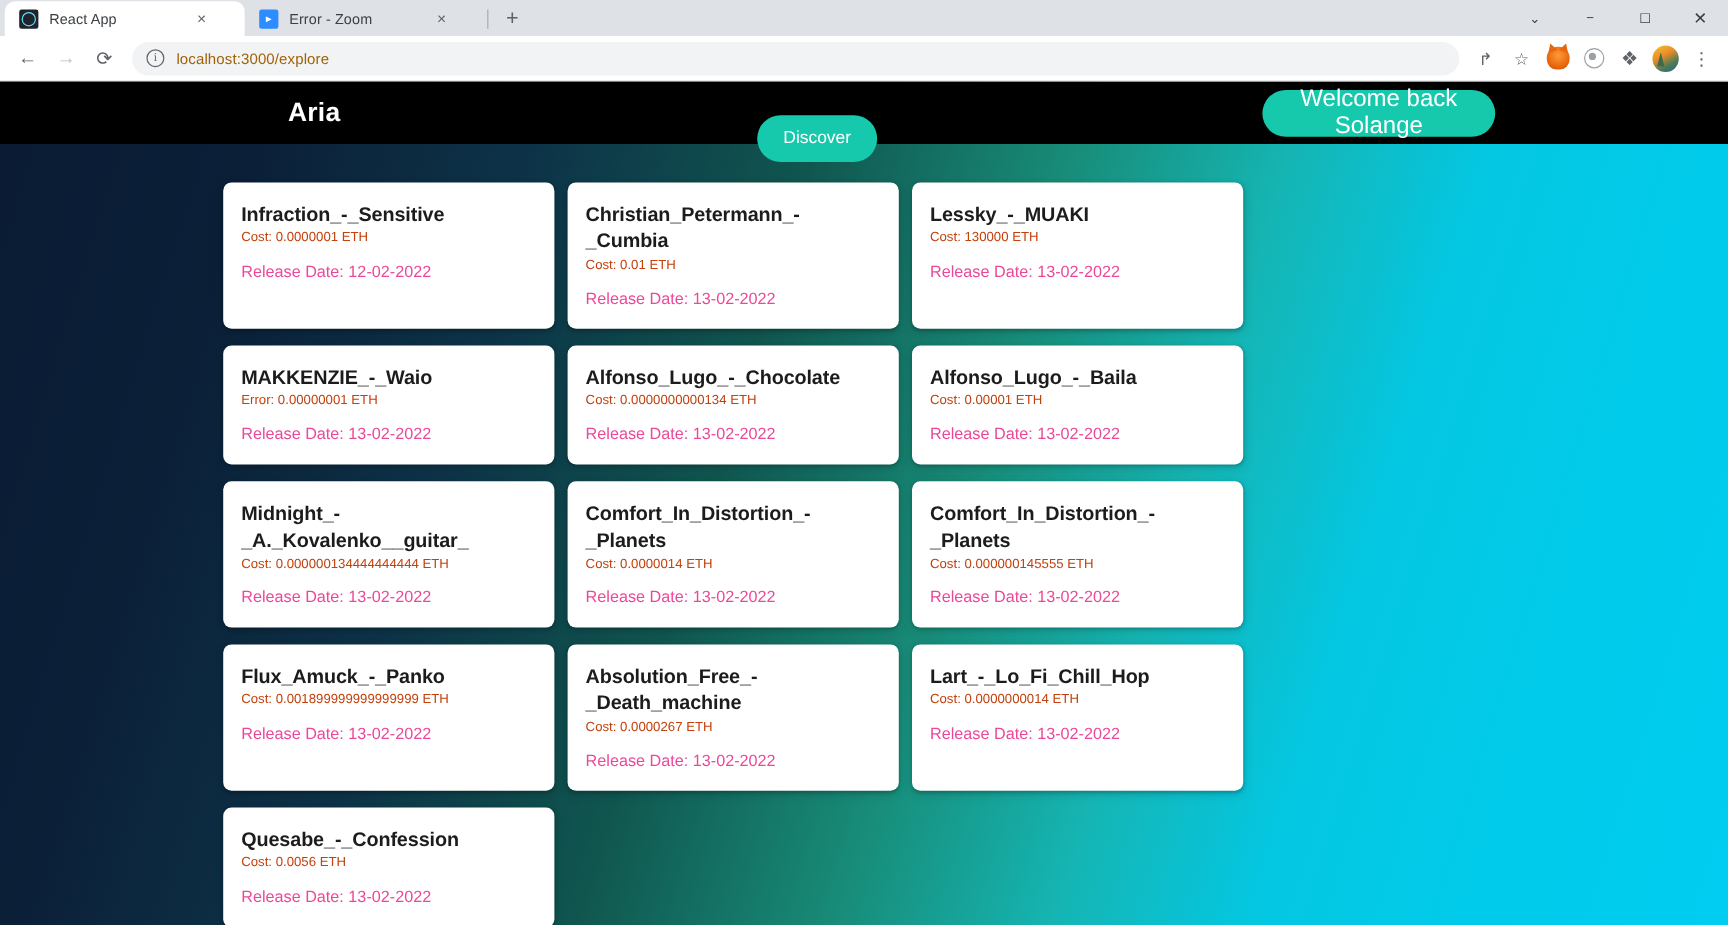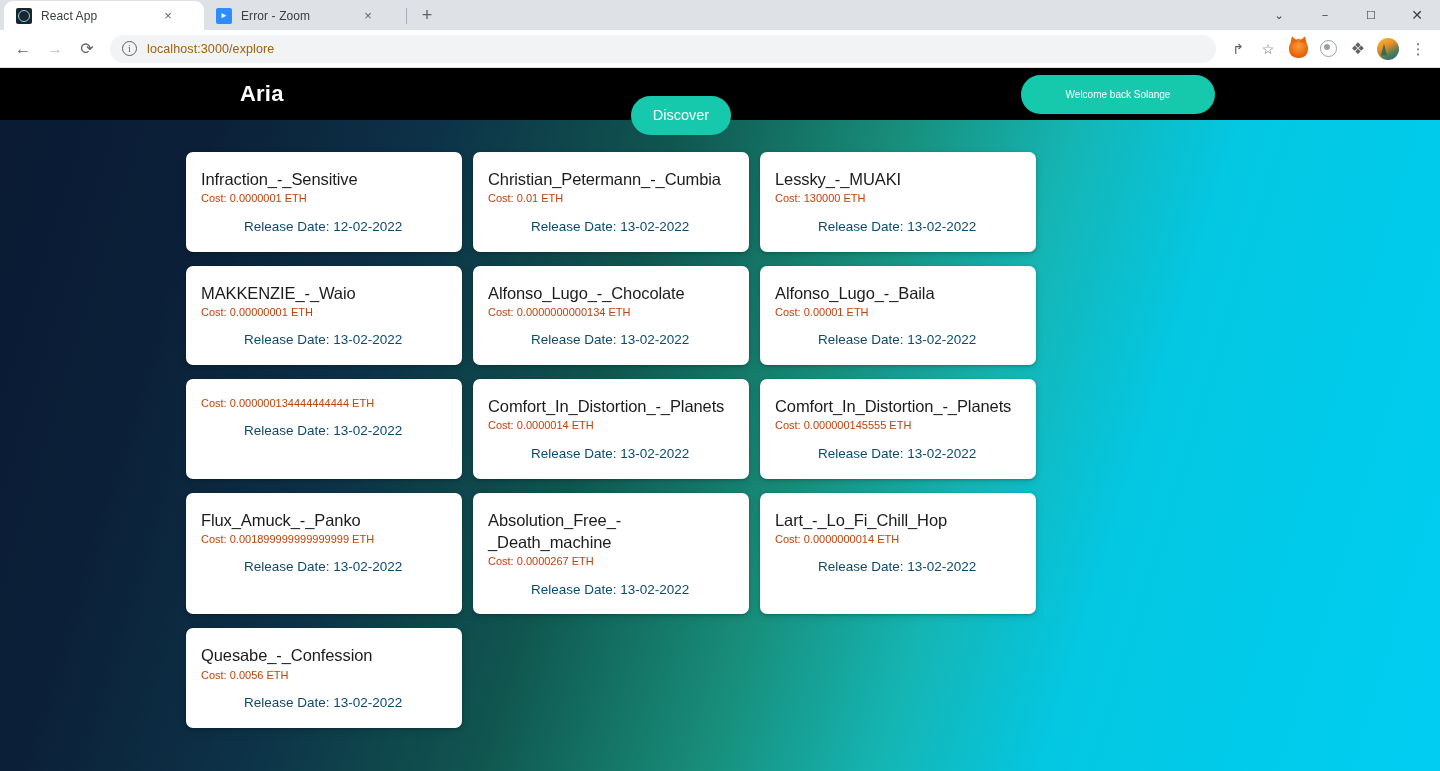--- a/index.html
+++ b/index.html
@@ -315,28 +315,28 @@
     font-family: "Liberation Sans", sans-serif;
     cursor: pointer;
     display: flex;
     align-items: center;
     justify-content: center;
     margin-top: 42px;
   }
 
   .welcome-btn {
     position: absolute;
-    left: 1021px;
+    left: 1052px;
     width: 194px;
     height: 39px;
     background: #16c9ac;
     color: #ffffff;
     border: none;
     border-radius: 20px;
-    font-size: 10px;
+    font-size: 20px;
     font-family: "Liberation Sans", sans-serif;
     cursor: pointer;
     display: flex;
     align-items: center;
     justify-content: center;
   }
 
   
   .grid {
     position: absolute;
@@ -358,41 +358,40 @@
     border-radius: 7px;
     padding: 16px 14px 15px 15px;
     box-shadow: 0 1px 3px rgba(0,0,0,0.22), 0 3px 9px rgba(0,0,0,0.10);
     display: flex;
     flex-direction: column;
     cursor: pointer;
   }
 
   .card-title {
     font-size: 16.5px;
-    font-weight: normal;
+    font-weight: bold;
     color: #1c1c1c;
     line-height: 1.35;
     letter-spacing: -0.1px;
     word-break: break-word;
   }
 
   .card-cost {
     font-size: 11px;
     color: #c2410c;
     margin-top: 1px;
     line-height: 1.4;
     word-break: break-all;
   }
 
   .card-date {
     font-size: 13.5px;
-    color: #0c4a6e;
+    color: #ec4899;
     margin-top: 11px;
     line-height: 1.4;
-    margin-left: 43px;
   }
 </style>
 </head>
 <body>
 
 <div class="browser">
 
   <div class="tabstrip">
 
     <div class="tab active">
@@ -465,34 +464,35 @@
           <div class="card-cost">Cost: 0.01 ETH</div>
           <div class="card-date">Release Date: 13-02-2022</div>
         </div>
         <div class="card">
           <div class="card-title">Lessky_-_MUAKI</div>
           <div class="card-cost">Cost: 130000 ETH</div>
           <div class="card-date">Release Date: 13-02-2022</div>
         </div>
         <div class="card">
           <div class="card-title">MAKKENZIE_-_Waio</div>
-          <div class="card-cost">Cost: 0.00000001 ETH</div>
+          <div class="card-cost">Error: 0.00000001 ETH</div>
           <div class="card-date">Release Date: 13-02-2022</div>
         </div>
         <div class="card">
           <div class="card-title">Alfonso_Lugo_-_Chocolate</div>
           <div class="card-cost">Cost: 0.0000000000134 ETH</div>
           <div class="card-date">Release Date: 13-02-2022</div>
         </div>
         <div class="card">
           <div class="card-title">Alfonso_Lugo_-_Baila</div>
           <div class="card-cost">Cost: 0.00001 ETH</div>
           <div class="card-date">Release Date: 13-02-2022</div>
         </div>
         <div class="card">
+          <div class="card-title">Midnight_-_A._Kovalenko__guitar_</div>
           <div class="card-cost">Cost: 0.000000134444444444 ETH</div>
           <div class="card-date">Release Date: 13-02-2022</div>
         </div>
         <div class="card">
           <div class="card-title">Comfort_In_Distortion_-_Planets</div>
           <div class="card-cost">Cost: 0.0000014 ETH</div>
           <div class="card-date">Release Date: 13-02-2022</div>
         </div>
         <div class="card">
           <div class="card-title">Comfort_In_Distortion_-_Planets</div>

